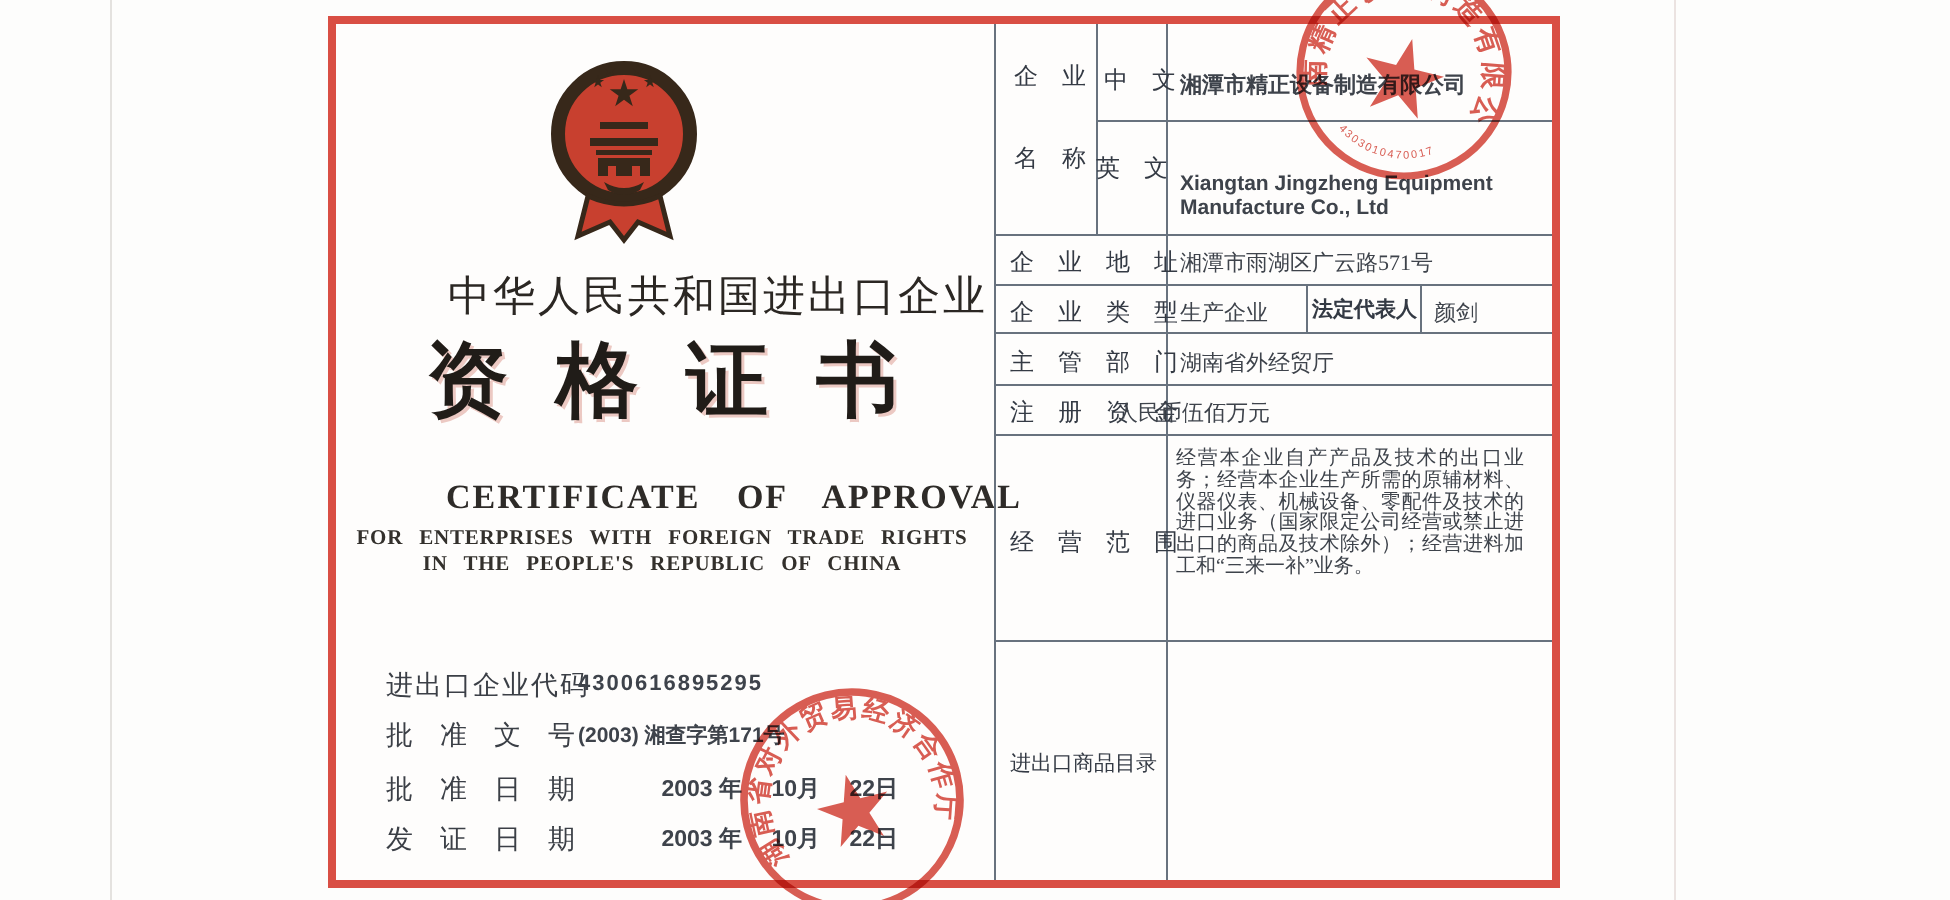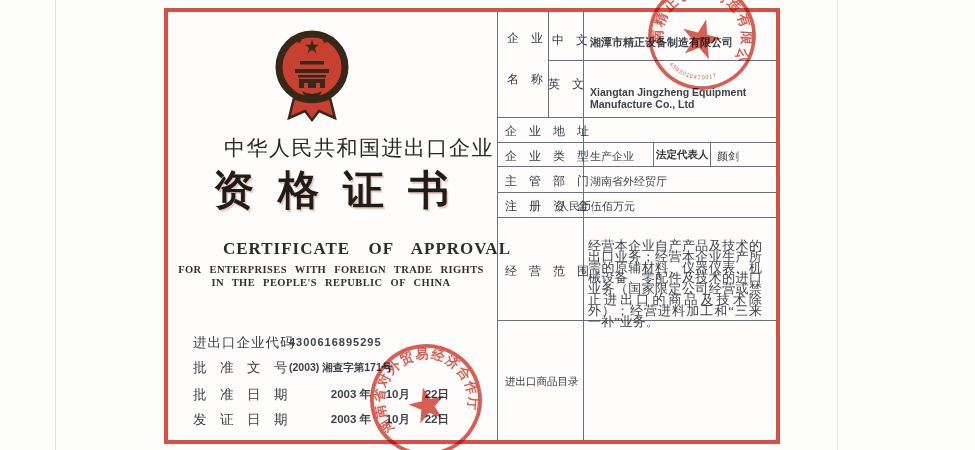--- a/index.html
+++ b/index.html
@@ -39,22 +39,22 @@
     font-size:17px;font-weight:bold;color:#2e2b28;word-spacing:13px;letter-spacing:1px;white-space:nowrap;margin-left:36px;
   }
   .sub-en{
     position:absolute;left:165px;width:332px;text-align:center;
     font-size:10.5px;font-weight:bold;color:#33302c;word-spacing:5px;letter-spacing:.4px;white-space:nowrap;
   }
   .field-label{position:absolute;left:193px;font-size:13.5px;color:#3b3f46;white-space:nowrap;}
   .field-value{position:absolute;left:289px;font-size:11px;white-space:nowrap;}
   .date-value{position:absolute;left:289px;width:160px;text-align:right;font-size:11.5px;white-space:nowrap;}
   .scope{
-    position:absolute;left:588px;top:241px;width:174px;
-    font-size:13px;line-height:10.8px;text-align:justify;color:#3e434b;white-space:normal;
+    position:absolute;left:588px;top:225px;width:174px;
+    font-size:10px;line-height:10.8px;text-align:justify;color:#3e434b;white-space:normal;
   }
   .seal{position:absolute;mix-blend-mode:multiply;opacity:.88;}
 </style>
 </head>
 <body>
 
 <div class="page">
 
   <div class="paper-edge" style="left:55px;"></div>
   <div class="paper-edge" style="left:837px;background:rgba(190,160,155,.28);"></div>
@@ -116,20 +116,21 @@
   <div class="lbl" style="left:505px;top:148px;">企　业　类　型</div>
   <div class="lbl" style="left:656px;top:148px;font-size:10.5px;font-weight:bold;">法定代表人</div>
   <div class="lbl" style="left:505px;top:173px;">主　管　部　门</div>
   <div class="lbl" style="left:505px;top:198px;">注　册　资　金</div>
   <div class="lbl" style="left:505px;top:263px;">经　营　范　围</div>
   <div class="lbl" style="left:505px;top:375px;font-size:10.5px;">进出口商品目录</div>
 
   <div class="val" style="left:590px;top:35px;font-weight:bold;">湘潭市精正设备制造有限公司</div>
   <div class="val bold-sans" style="left:590px;top:86px;font-size:10.5px;">Xiangtan Jingzheng Equipment</div>
   <div class="val bold-sans" style="left:590px;top:98px;font-size:10.5px;">Manufacture Co., Ltd</div>
+  <div class="val" style="left:590px;top:124px;">湘潭市雨湖区广云路571号</div>
   <div class="val" style="left:590px;top:149px;">生产企业</div>
   <div class="val" style="left:717px;top:149px;">颜剑</div>
   <div class="val" style="left:590px;top:174px;">湖南省外经贸厅</div>
   <div class="val" style="left:558px;top:199px;">人民币伍佰万元</div>
   <div class="scope">经营本企业自产产品及技术的出口业务；经营本企业生产所需的原辅材料、仪器仪表、机械设备、零配件及技术的进口业务（国家限定公司经营或禁止进出口的商品及技术除外）；经营进料加工和“三来一补”业务。</div>
 
   <svg class="seal" style="left:622px;top:-34px;" width="160" height="150" viewBox="0 0 160 150">
     <g transform="translate(80,70) rotate(14)" fill="#d4473c" stroke="none">
       <circle r="52" fill="none" stroke="#d4473c" stroke-width="3.6"></circle>
       <path d="M 0,-1 L 0.2245,-0.309 0.951,-0.309 0.363,0.118 0.588,0.809 0,0.382 -0.588,0.809 -0.363,0.118 -0.951,-0.309 -0.2245,-0.309 Z" transform="translate(0,4) scale(21)"></path>

